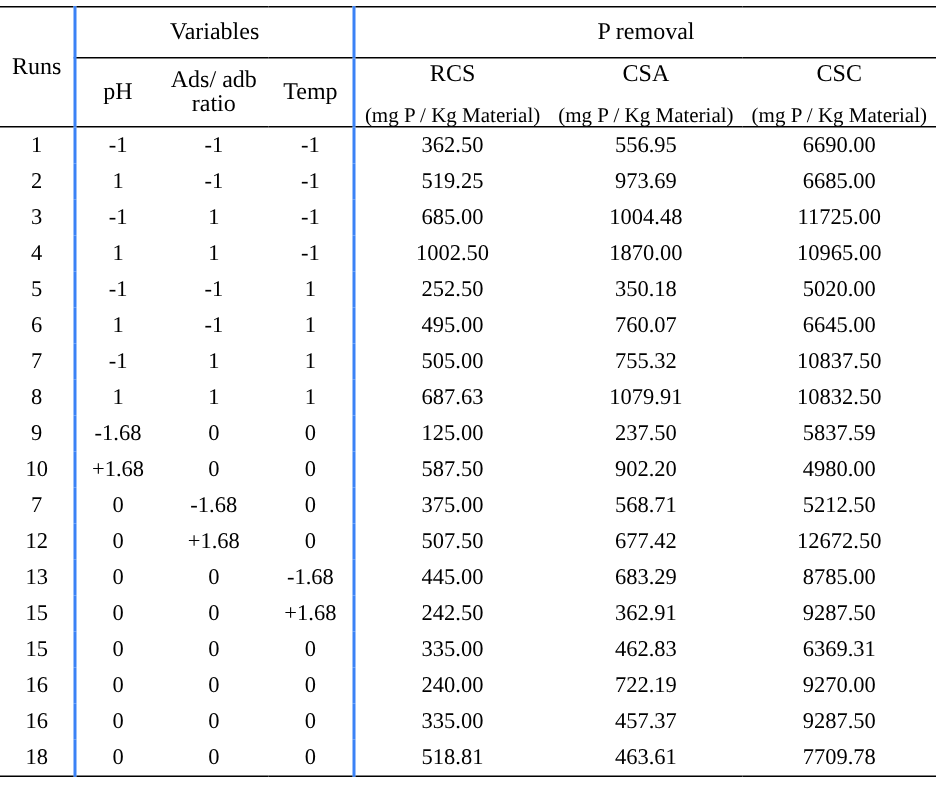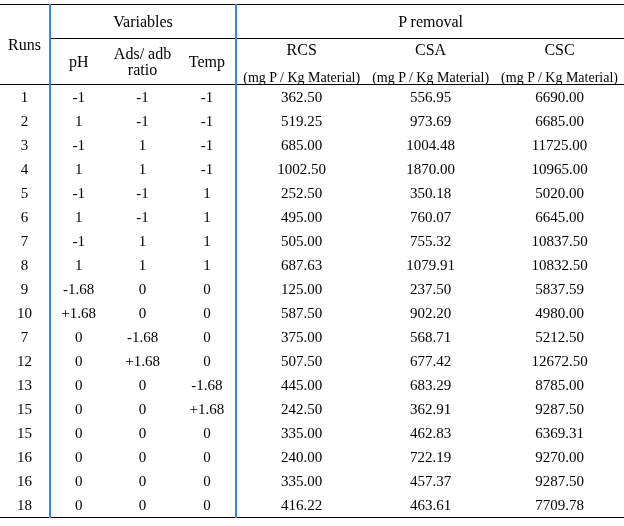--- a/index.html
+++ b/index.html
@@ -218,18 +218,18 @@
         <td class="vr">0</td>
         <td>335.00</td>
         <td>457.37</td>
         <td>9287.50</td>
       </tr>
       <tr class="botline">
         <td class="vr">18</td>
         <td>0</td>
         <td>0</td>
         <td class="vr">0</td>
-        <td>416.22</td>
+        <td>518.81</td>
         <td>463.61</td>
         <td>7709.78</td>
       </tr>
     </tbody>
 </table>
 
 </body></html>

